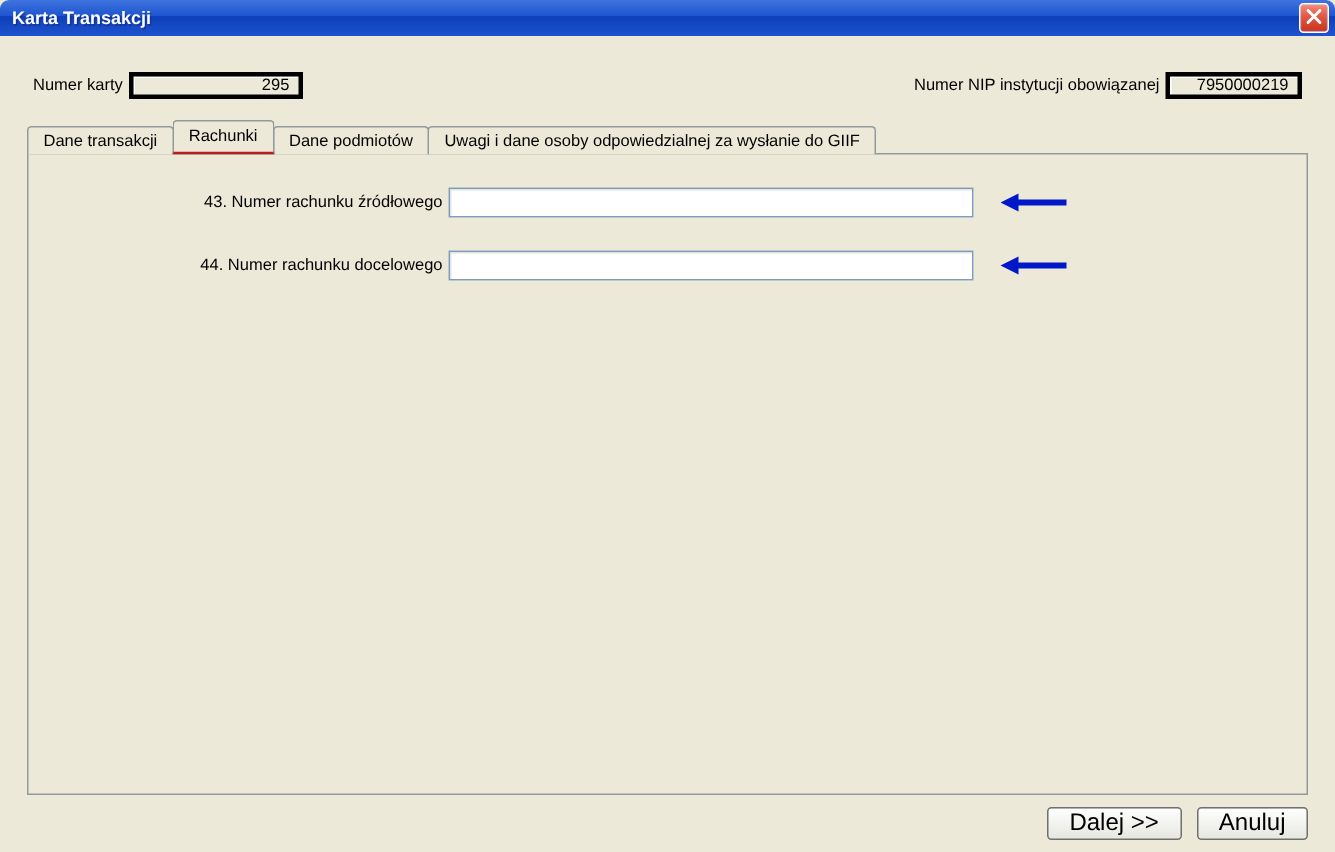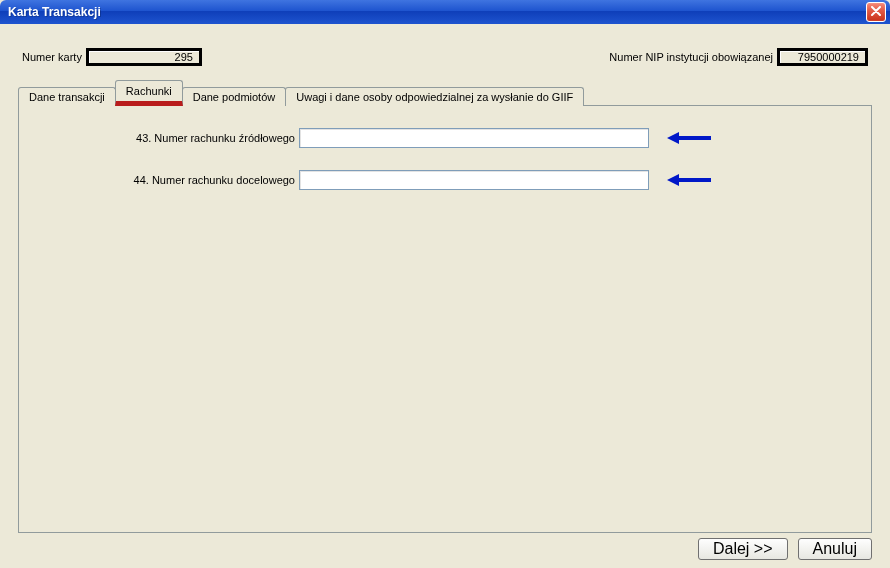--- a/index.html
+++ b/index.html
@@ -68,21 +68,21 @@
     background:#ECE9D8;
     border-top-left-radius:3px; border-top-right-radius:3px;
     margin-right:0px;
     position:relative; z-index:1;
     cursor:pointer;
     color:#000;
   }
   .tab + .tab { margin-left:-1px; }
   .tab.active {
     background:#ECE9D8;
-    border-bottom:5px solid #b91c1c;
+    border-bottom:2px solid #b91c1c;
     z-index:3;
     padding-top:4px; padding-bottom:4px;
   }
 
   .panel {
     border:1px solid #919B9C;
     background:#ECE9D8;
     height:428px;
     padding:22px 20px;
     position:relative;

